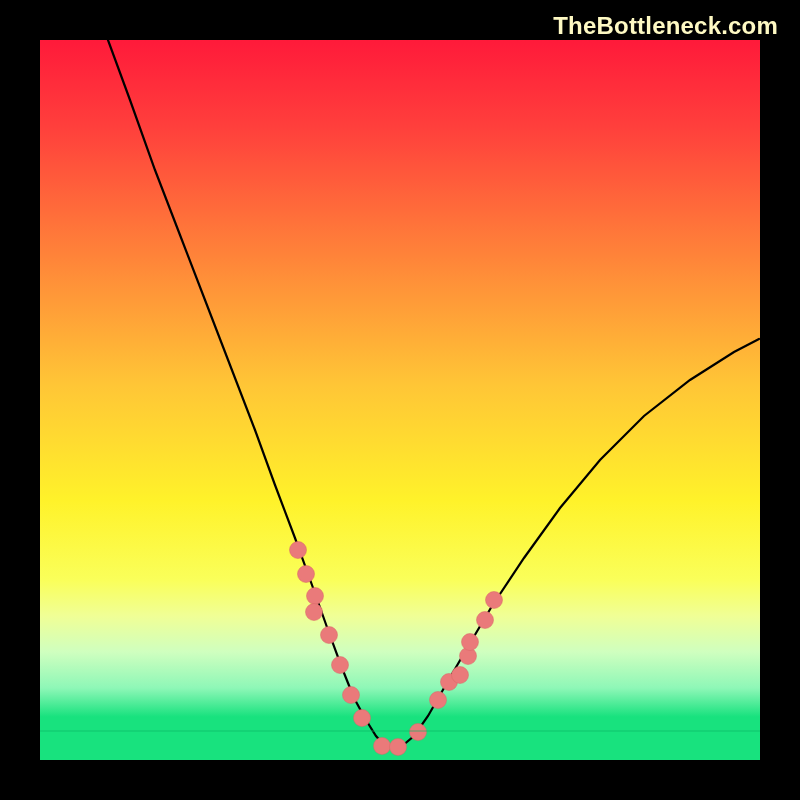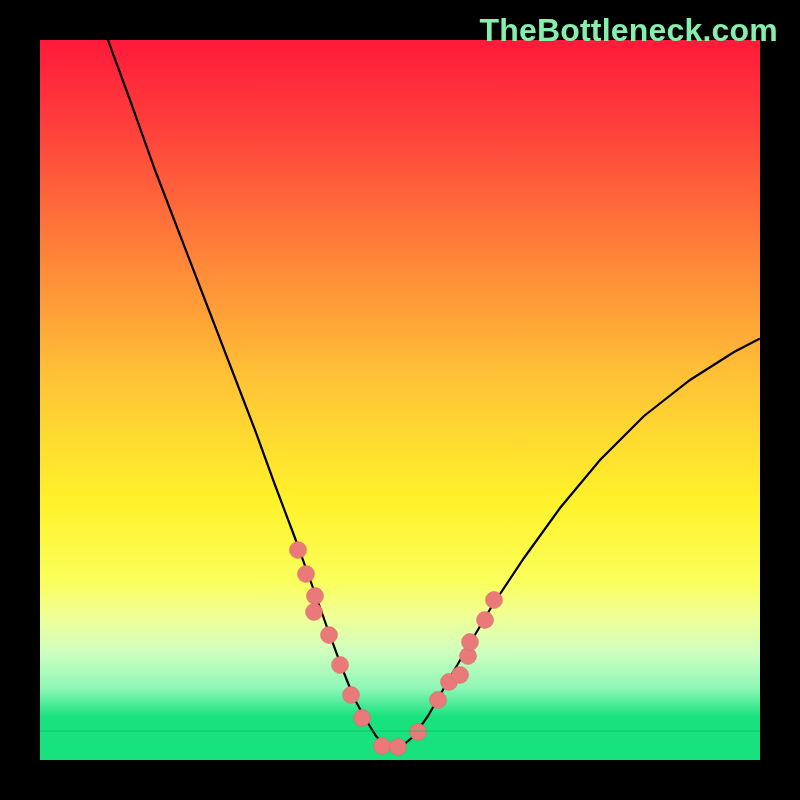--- a/index.html
+++ b/index.html
@@ -38,23 +38,23 @@
     bottom:28px;
     height:2px;
     background:#0bb765;
     opacity:.35;
   }
   .watermark {
     position: absolute;
     top: 12px;
     right: 22px;
     font-family: Arial, Helvetica, sans-serif;
-    font-size: 32px;
+    font-size: 24px;
     font-weight: 600;
-    color: #86efac;
+    color: #fef9c3;
     letter-spacing: 0.2px;
     user-select: none;
   }
   svg {
     position: absolute;
     left: 0;
     top: 0;
   }
   .curve {
     fill: none;

